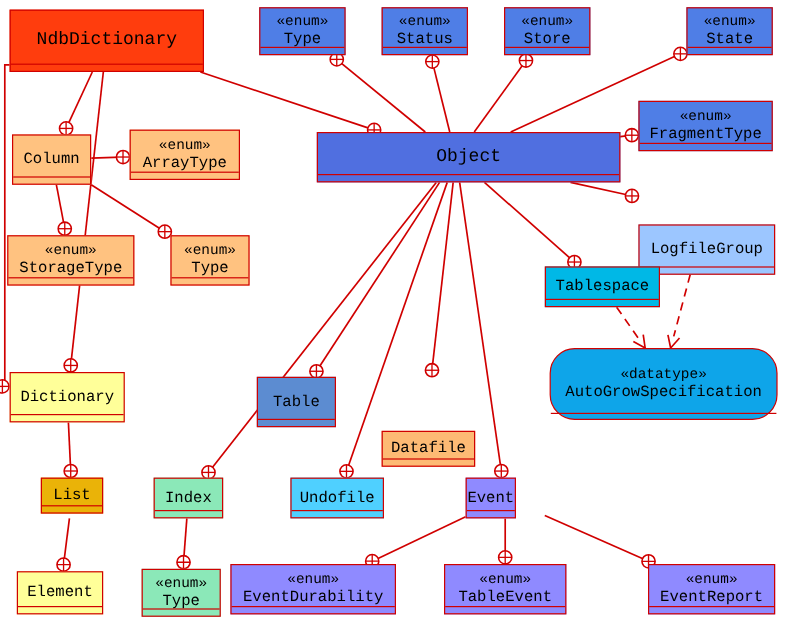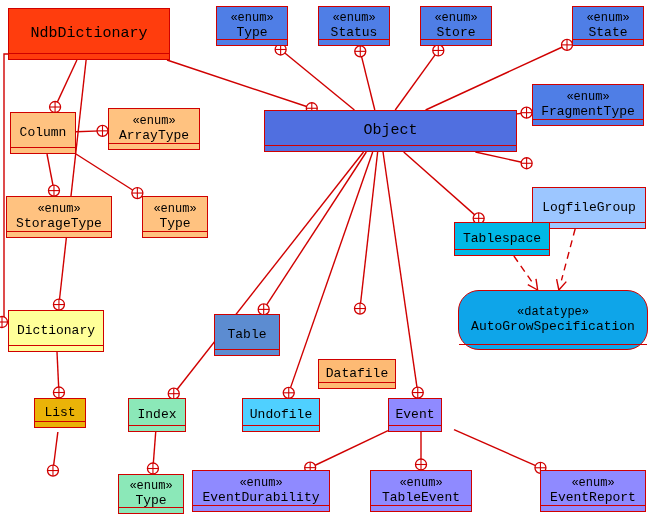--- a/index.html
+++ b/index.html
@@ -290,22 +290,25 @@
     </div>
     <div class="box withbar" style="left: 34px; top: 398px; width: 52px; height: 30px; background: #eab308;">
       <div class="name">List</div>
     </div>
     <div class="box withbar" style="left: 128px; top: 398px; width: 58px; height: 34px; background: rgb(139, 232, 184); text-align: center;">
       <div class="name">Index</div>
     </div>
     <div class="box withbar" style="left: 242px; top: 398px; width: 78px; height: 34px; background: rgb(79, 208, 255);">
       <div class="name">Undofile</div>
     </div>
-    <div class="box withbar" style="left: 388px; top: 398px; width: 54px; height: 34px; background: rgb(143, 138, 255);">
+    <div class="box withbar" style="left: 388px; top: 398px; width: 42px; height: 34px; background: rgb(143, 138, 255);">
       <div class="name">Event</div>
+    </div>
+    <div class="box withbar" style="left: 14px; top: 476px; width: 72px; height: 36px; background: rgb(255, 255, 153);">
+      <div class="name">Element</div>
     </div>
     <div class="box withbar" style="left: 118px; top: 474px; width: 66px; height: 40px; background: rgb(139, 232, 184);">
       <div class="stereo">«enum»</div>
       <div class="name">Type</div>
     </div>
     <div class="box withbar" style="left: 192px; top: 470px; width: 138px; height: 42px; background: rgb(143, 138, 255);">
       <div class="stereo">«enum»</div>
       <div class="name">EventDurability</div>
     </div>
     <div class="box withbar" style="left: 370px; top: 470px; width: 102px; height: 42px; background: rgb(143, 138, 255);">

